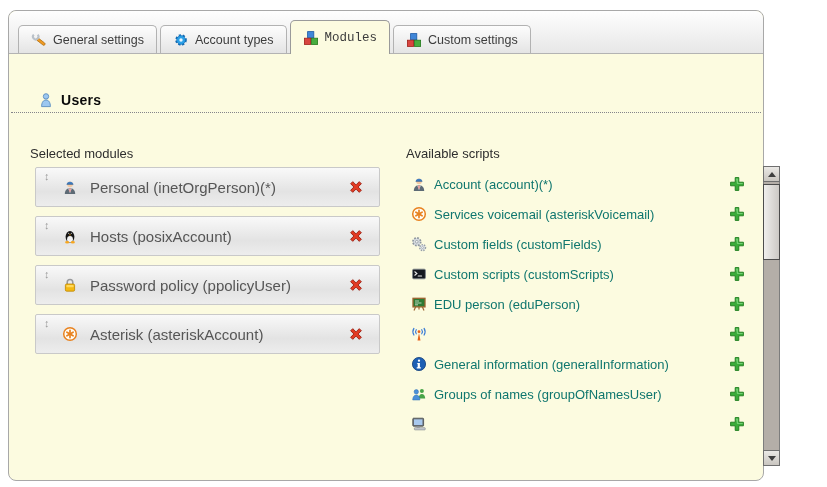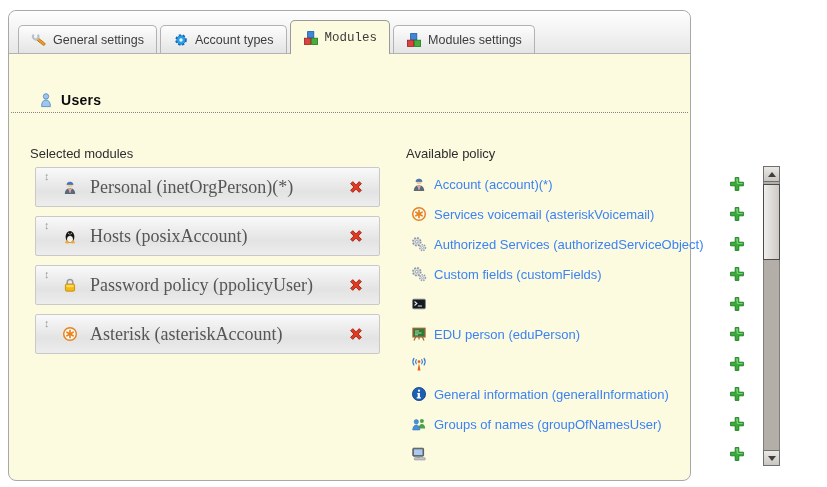--- a/index.html
+++ b/index.html
@@ -4,21 +4,21 @@
 <style>
   * { box-sizing: border-box; margin: 0; padding: 0; }
   html,body { width:827px; height:487px; }
   body {
     background:#ffffff;
     font-family:"Liberation Sans", sans-serif;
     position:relative;
     overflow:hidden;
   }
   .window {
-    position:absolute; left:8px; top:10px; width:683px; height:471px;
+    position:absolute; left:8px; top:10px; width:756px; height:471px;
     background:var(--content_bg,#fcfbe0);
     border:1px solid #a8a8a8;
     border-radius:8px;
   }
   
   .tabbar {
     position:absolute; left:0; top:0; right:0; height:43px;
     background:linear-gradient(#fefefe,#e7e7e7);
     border-bottom:1px solid var(--tabbar_border,#b3b3b3);
     border-radius:8px 8px 0 0;
@@ -66,32 +66,32 @@
     cursor:move;
   }
   .handle {
     position:absolute; left:8px; top:3px;
     font-size:11px; color:#9b9b9b; line-height:11px; cursor:grab;
   }
   .selbox .icon16 { position:absolute; left:26px; top:50%; transform:translateY(-50%); }
   .sel-label {
     position:absolute; left:54px; top:0; bottom:0; right:40px;
     display:flex; align-items:center;
-    font-size:18px; color:#565656; white-space:nowrap; overflow:hidden;font-family:Liberation Serif, serif;
+    font-size:15px; color:#565656; white-space:nowrap; overflow:hidden;
   }
   .del {
     position:absolute; right:15px; top:50%; transform:translateY(-50%);
     width:16px; height:16px; cursor:pointer;
   }
   .icon16 { width:16px; height:16px; display:inline-block; flex:0 0 16px; }
   
   .available-list { position:absolute; left:402px; top:158px; width:334px; }
   .avrow { display:flex; align-items:center; height:30px; }
   .av-label {
-    margin-left:7px; font-size:13px; color:#3b82f6; white-space:nowrap;
+    margin-left:7px; font-size:13px; color:#0f766e; white-space:nowrap;
   }
   .add { margin-left:auto; width:16px; height:16px; cursor:pointer; }
   
   .scrollbar {
     position:absolute; left:754px; top:155px; width:17px; height:300px;
     background:var(--scroll_track,#b4aea8);
     border:1px solid #7d7d7d;
   }
   .sb-btn {
     position:absolute; left:0; right:0; height:16px;
@@ -150,39 +150,39 @@
       </div>
 
       <div class="tab">
         <span class="ticon">
           <svg viewBox="0 0 16 16" width="16" height="16">
             <rect x="4.6" y="1.6" width="6.2" height="6.2" fill="#3f86d8" stroke="#1d5ba6" stroke-width="0.8"></rect>
             <rect x="1.4" y="8.2" width="6.2" height="6.2" fill="#d8453f" stroke="#a02019" stroke-width="0.8"></rect>
             <rect x="8.4" y="8.2" width="6.2" height="6.2" fill="#48ad3e" stroke="#237a1c" stroke-width="0.8"></rect>
           </svg>
         </span>
-        <span>Modules settings</span>
+        <span>Custom settings</span>
       </div>
 
     </div>
   </div>
 
   <div class="users-header">
     <span class="icon16">
       <svg viewBox="0 0 16 16" width="16" height="16">
         <circle cx="8" cy="4.4" r="2.7" fill="#9cc7f0" stroke="#5a8cc0" stroke-width="0.9"></circle>
         <path d="M3.6 14.6 c0-4.2 1.7-6.6 4.4-6.6 s4.4 2.4 4.4 6.6 z" fill="#9cc7f0" stroke="#5a8cc0" stroke-width="0.9"></path>
       </svg>
     </span>
     <span>Users</span>
   </div>
   <div class="divider"></div>
 
   <div class="col-heading sel">Selected modules</div>
-  <div class="col-heading avail">Available policy</div>
+  <div class="col-heading avail">Available scripts</div>
 
   <div class="selected-list">
 
     <div class="selbox">
       <span class="handle">↕</span>
       <span class="icon16">
         <svg viewBox="0 0 16 16" width="16" height="16">
           <path d="M2.8 15 c0-3.8 2.2-5.8 5.2-5.8 s5.2 2 5.2 5.8 z" fill="#5d6a75"></path>
           <path d="M6.3 9.4 L8 14.2 L9.7 9.4 z" fill="#ffffff"></path>
           <rect x="7.55" y="9.4" width="0.9" height="3.2" fill="#cc3333"></rect>
@@ -294,64 +294,48 @@
       </span>
       <span class="av-label">Services voicemail (asteriskVoicemail)</span>
       <span class="add">
         <svg viewBox="0 0 16 16" width="16" height="16">
           <path d="M6.2 1.6 h3.6 v4.6 h4.6 v3.6 h-4.6 v4.6 h-3.6 v-4.6 h-4.6 v-3.6 h4.6 z" fill="#3aac3a" stroke="#1c7a1c" stroke-width="0.9"></path>
           <path d="M6.9 2.4 h2.2 v4.6 h4.6 v1 h-5.6 z" fill="#79d279" opacity="0.9"></path>
         </svg>
       </span>
     </div>
 
+
     <div class="avrow">
       <span class="icon16">
         <svg viewBox="0 0 16 16" width="16" height="16">
           <circle cx="5.8" cy="5.8" r="3.9" fill="#d6dbe0" stroke="#8d959d" stroke-width="1.7" stroke-dasharray="1.7 1.35"></circle>
           <circle cx="5.8" cy="5.8" r="1.3" fill="#fff" stroke="#8d959d" stroke-width="0.8"></circle>
           <circle cx="11.6" cy="11.6" r="2.9" fill="#e1e5e9" stroke="#98a0a8" stroke-width="1.5" stroke-dasharray="1.35 1.1"></circle>
           <circle cx="11.6" cy="11.6" r="0.95" fill="#fff" stroke="#98a0a8" stroke-width="0.7"></circle>
         </svg>
       </span>
-      <span class="av-label">Authorized Services (authorizedServiceObject)</span>
-      <span class="add">
-        <svg viewBox="0 0 16 16" width="16" height="16">
-          <path d="M6.2 1.6 h3.6 v4.6 h4.6 v3.6 h-4.6 v4.6 h-3.6 v-4.6 h-4.6 v-3.6 h4.6 z" fill="#3aac3a" stroke="#1c7a1c" stroke-width="0.9"></path>
-          <path d="M6.9 2.4 h2.2 v4.6 h4.6 v1 h-5.6 z" fill="#79d279" opacity="0.9"></path>
-        </svg>
-      </span>
-    </div>
-
-    <div class="avrow">
-      <span class="icon16">
-        <svg viewBox="0 0 16 16" width="16" height="16">
-          <circle cx="5.8" cy="5.8" r="3.9" fill="#d6dbe0" stroke="#8d959d" stroke-width="1.7" stroke-dasharray="1.7 1.35"></circle>
-          <circle cx="5.8" cy="5.8" r="1.3" fill="#fff" stroke="#8d959d" stroke-width="0.8"></circle>
-          <circle cx="11.6" cy="11.6" r="2.9" fill="#e1e5e9" stroke="#98a0a8" stroke-width="1.5" stroke-dasharray="1.35 1.1"></circle>
-          <circle cx="11.6" cy="11.6" r="0.95" fill="#fff" stroke="#98a0a8" stroke-width="0.7"></circle>
-        </svg>
-      </span>
       <span class="av-label">Custom fields (customFields)</span>
       <span class="add">
         <svg viewBox="0 0 16 16" width="16" height="16">
           <path d="M6.2 1.6 h3.6 v4.6 h4.6 v3.6 h-4.6 v4.6 h-3.6 v-4.6 h-4.6 v-3.6 h4.6 z" fill="#3aac3a" stroke="#1c7a1c" stroke-width="0.9"></path>
           <path d="M6.9 2.4 h2.2 v4.6 h4.6 v1 h-5.6 z" fill="#79d279" opacity="0.9"></path>
         </svg>
       </span>
     </div>
 
     <div class="avrow">
       <span class="icon16">
         <svg viewBox="0 0 16 16" width="16" height="16">
           <rect x="1.6" y="3.2" width="12.8" height="9.6" rx="1.2" fill="#14181f" stroke="#7a8288" stroke-width="0.9"></rect>
           <path d="M3.8 5.8 l2.1 1.7 -2.1 1.7" fill="none" stroke="#e9e9e9" stroke-width="1.1" stroke-linecap="round"></path>
           <line x1="7.2" y1="10" x2="10.6" y2="10" stroke="#e9e9e9" stroke-width="1.1" stroke-linecap="round"></line>
         </svg>
       </span>
+      <span class="av-label">Custom scripts (customScripts)</span>
       <span class="add">
         <svg viewBox="0 0 16 16" width="16" height="16">
           <path d="M6.2 1.6 h3.6 v4.6 h4.6 v3.6 h-4.6 v4.6 h-3.6 v-4.6 h-4.6 v-3.6 h4.6 z" fill="#3aac3a" stroke="#1c7a1c" stroke-width="0.9"></path>
           <path d="M6.9 2.4 h2.2 v4.6 h4.6 v1 h-5.6 z" fill="#79d279" opacity="0.9"></path>
         </svg>
       </span>
     </div>
 
     <div class="avrow">
       <span class="icon16">

